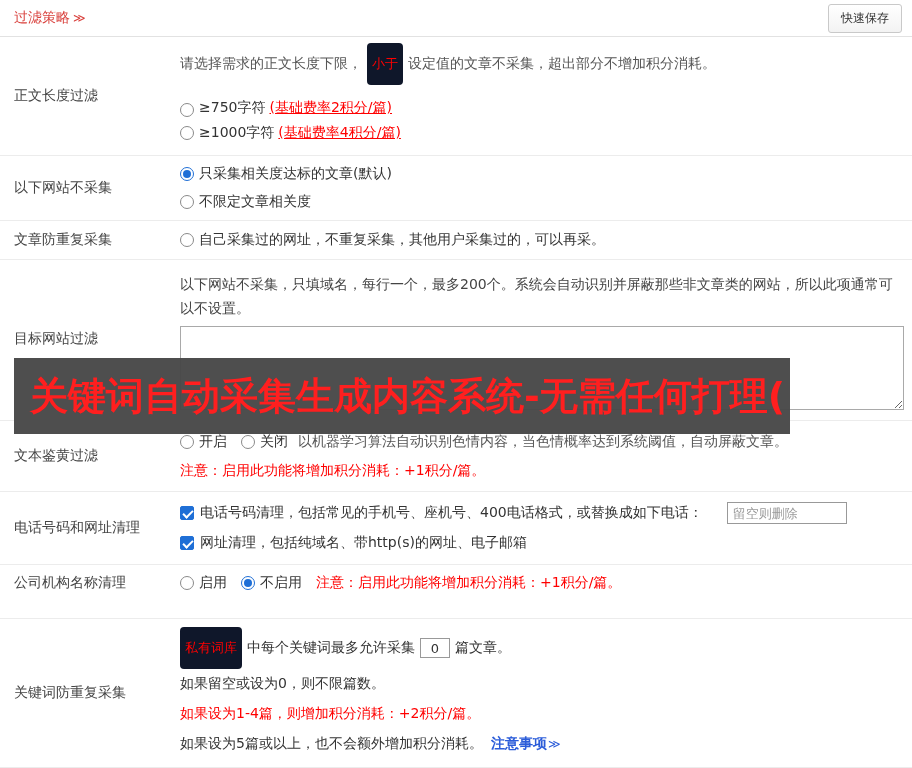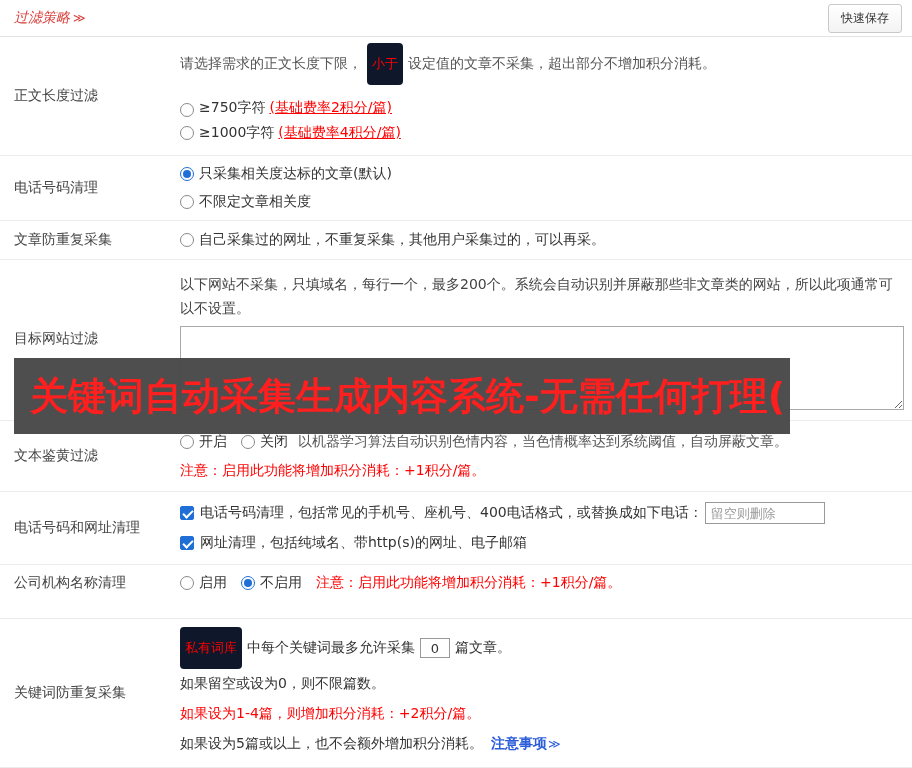--- a/index.html
+++ b/index.html
@@ -5,21 +5,21 @@
   * { box-sizing: border-box; margin: 0; padding: 0; }
   html,body { width: 912px; height: 768px; overflow: hidden; }
   body {
     font-family: "DejaVu Sans", "Liberation Sans", sans-serif;
     font-size: 14px; color: #333; background: #fff; position: relative;
   }
   .header {
     height: 37px; border-bottom: 1px solid #e2e2e2;
     display: flex; align-items: center; padding: 0 10px 0 14px;
   }
-  .page-title { color: #d9413d; font-size: 14px; font-style: italic; }
+  .page-title { color: #d9413d; font-size: 14px; }
   .title-chev { color: #d9413d; font-size: 12px; margin-left: 3px; }
   .spacer { flex: 1; }
   .save-btn {
     font-family: inherit; font-size: 12px; color: #333;
     padding: 5px 12px; border: 1px solid #c9c9c9; border-radius: 3px;
     background: linear-gradient(#ffffff, #f3f3f3); cursor: pointer;
   }
   .row { display: flex; border-bottom: 1px solid #ececec; padding: 4px 8px 4px 14px; }
   .row-label { flex: 0 0 166px; display: flex; align-items: center; color: #444; }
   .row-content { flex: 1; min-width: 0; }
@@ -50,21 +50,21 @@
     display: inline-block; position: relative; background: #fff;
     margin-right: 6px; flex: 0 0 14px; cursor: pointer;
   }
   .checkbox.checked { background: #1f6fd6; border-color: #1f6fd6; }
   .checkbox.checked::after {
     content: ''; position: absolute; left: 4px; top: 1px; width: 4px; height: 8px;
     border: solid #fff; border-width: 0 2px 2px 0; transform: rotate(45deg);
   }
   .text-input {
     font-family: inherit; font-size: 13px; color: #333;
-    border: 1px solid #999; height: 22px; padding: 1px 5px; margin-left: 2px;
+    border: 1px solid #999; height: 22px; padding: 1px 5px; margin-left: 24px;
   }
   .text-input::placeholder { color: #9a9a9a; }
   .num-input {
     font-family: inherit; font-size: 13px; color: #333; text-align: center;
     border: 1px solid #999; height: 20px; width: 30px; margin: 0 5px;
   }
   .desc-block { line-height: 24px; color: #444; white-space: normal; padding-top: 4px; }
   .site-textarea {
     display: block; width: 100%; height: 84px; margin-top: 6px;
     border: 1px solid #a9a9a9; resize: both; font-family: inherit; font-size: 13px;
@@ -106,21 +106,21 @@
     </div>
     <div class="line" style="min-height:32px;">
       <span class="radio"></span>
       <span>≥1000字符</span>
       <span class="red-underline">(基础费率4积分/篇)</span>
     </div>
   </div>
 </div>
 
 <div class="row">
-  <div class="row-label">电话号码清理</div>
+  <div class="row-label">以下网站不采集</div>
   <div class="row-content">
     <div class="line h28">
       <span class="radio selected"></span>
       <span>只采集相关度达标的文章(默认)</span>
     </div>
     <div class="line h28">
       <span class="radio"></span>
       <span>不限定文章相关度</span>
     </div>
   </div>

